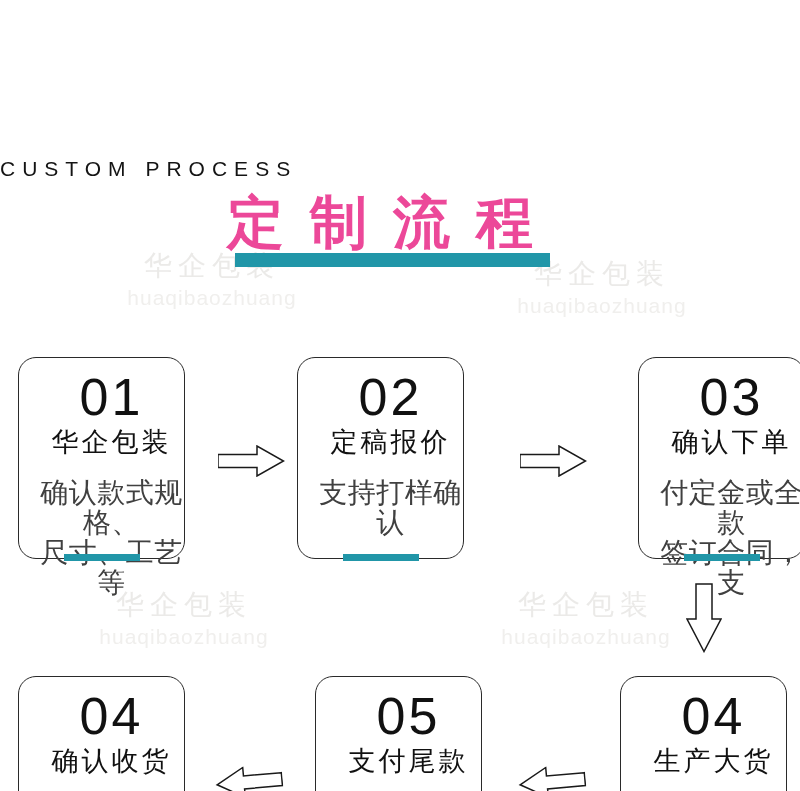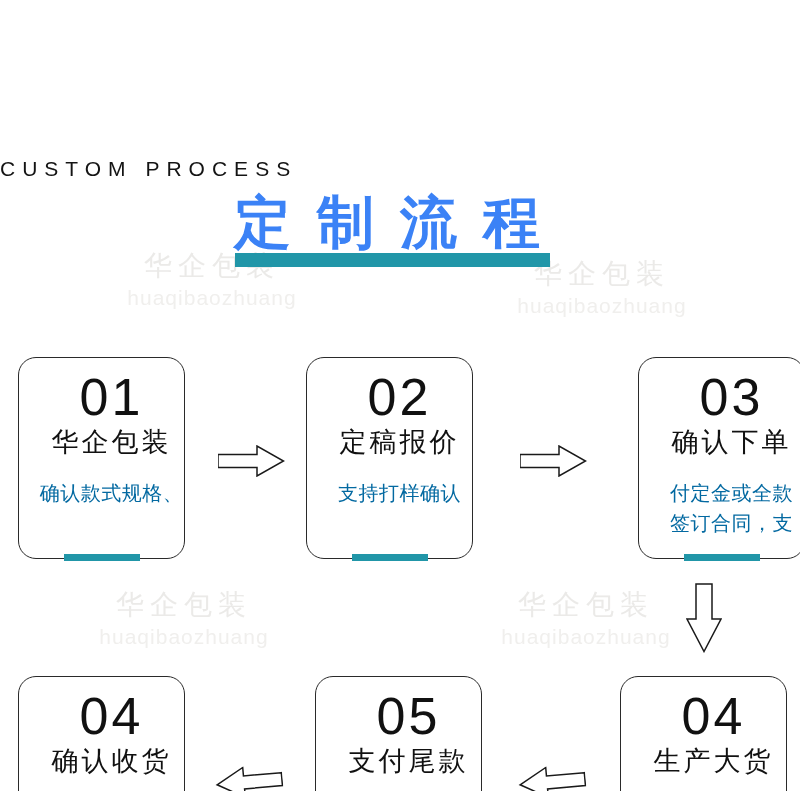--- a/index.html
+++ b/index.html
@@ -6,48 +6,48 @@
   .page{
     position:relative;width:800px;height:791px;overflow:hidden;background:#ffffff;
     font-family:"Liberation Sans","DejaVu Sans",sans-serif;
   }
   
   .subtitle{
     position:absolute;top:157px;left:0;width:100%;text-align:left;
     font-size:21px;letter-spacing:7px;color:#141414;font-weight:400;white-space:nowrap;
   }
   .title-cn{
-    position:absolute;top:194px;left:234px;z-index:2;
-    font-size:57px;font-weight:900;letter-spacing:26px;line-height:1;color:#3b82f6;white-space:nowrap;
+    position:absolute;top:194px;left:227px;z-index:2;
+    font-size:57px;font-weight:900;letter-spacing:26px;line-height:1;color:#ec4899;white-space:nowrap;
   }
   .title-bar{
     position:absolute;top:253px;left:235px;width:315px;height:14px;z-index:1;
   }
   
   .wm{position:absolute;z-index:0;width:170px;text-align:center;line-height:1;}
   .wm .cn{font-size:28px;letter-spacing:6px;color:#ebeae8;white-space:nowrap;}
   .wm .en{font-size:21px;letter-spacing:1px;color:#f0efed;margin-top:7px;white-space:nowrap;}
   .wm1{left:127px;top:252px;}
   .wm2{left:517px;top:260px;}
   .wm3{left:99px;top:591px;}
   .wm4{left:501px;top:591px;}
   
   .card{
     position:absolute;width:167px;height:202px;background:#fff;z-index:2;
     border:1px solid #2a2a2a;border-radius:18px;text-align:center;box-sizing:border-box;padding-left:20px;
   }
   .card .num{margin-top:10px;font-size:52px;line-height:58px;letter-spacing:3px;color:#111;font-weight:400;}
   .card .name{font-size:27px;line-height:32px;letter-spacing:3px;color:#111;font-weight:400;white-space:nowrap;}
-  .card .desc{margin-top:20px;font-size:20px;line-height:30px;letter-spacing:0.5px;color:#0369a1;}
+  .card .desc{margin-top:20px;font-size:28px;line-height:30px;letter-spacing:0.5px;color:#404040;}
   .cardbar{
     position:absolute;bottom:-3px;left:50%;transform:translateX(-50%);
     width:76px;height:7px;
   }
   .card-1{left:18px;top:357px;}
-  .card-2{left:306px;top:357px;}
+  .card-2{left:297px;top:357px;}
   .card-3{left:620px;top:357px;margin-left:18px;}
   .card-4{left:620px;top:676px;}
   .card-5{left:315px;top:676px;}
   .card-6{left:18px;top:676px;}
   
   .arrow{position:absolute;z-index:2;}
   .arrow svg{display:block;width:100%;height:100%;}
   .ar1{left:218px;top:445px;width:67px;height:32px;}
   .ar2{left:520px;top:445px;width:67px;height:32px;}
   .ad1{left:686px;top:583px;width:36px;height:70px;}
@@ -79,20 +79,21 @@
 
   <div class="subtitle">CUSTOM PROCESS</div>
   <div class="title-bar" style="background: rgb(33, 150, 168);"></div>
   <div class="title-cn">定制流程</div>
 
   <div class="card card-1">
     <div class="num">01</div>
     <div class="name">华企包装</div>
     <div class="desc">
       <div>确认款式规格、</div>
+      <div>尺寸、工艺等</div>
     </div>
     <div class="cardbar" style="background: rgb(33, 150, 168);"></div>
   </div>
 
   <div class="card card-2">
     <div class="num">02</div>
     <div class="name">定稿报价</div>
     <div class="desc">
       <div>支持打样确认</div>
     </div>

